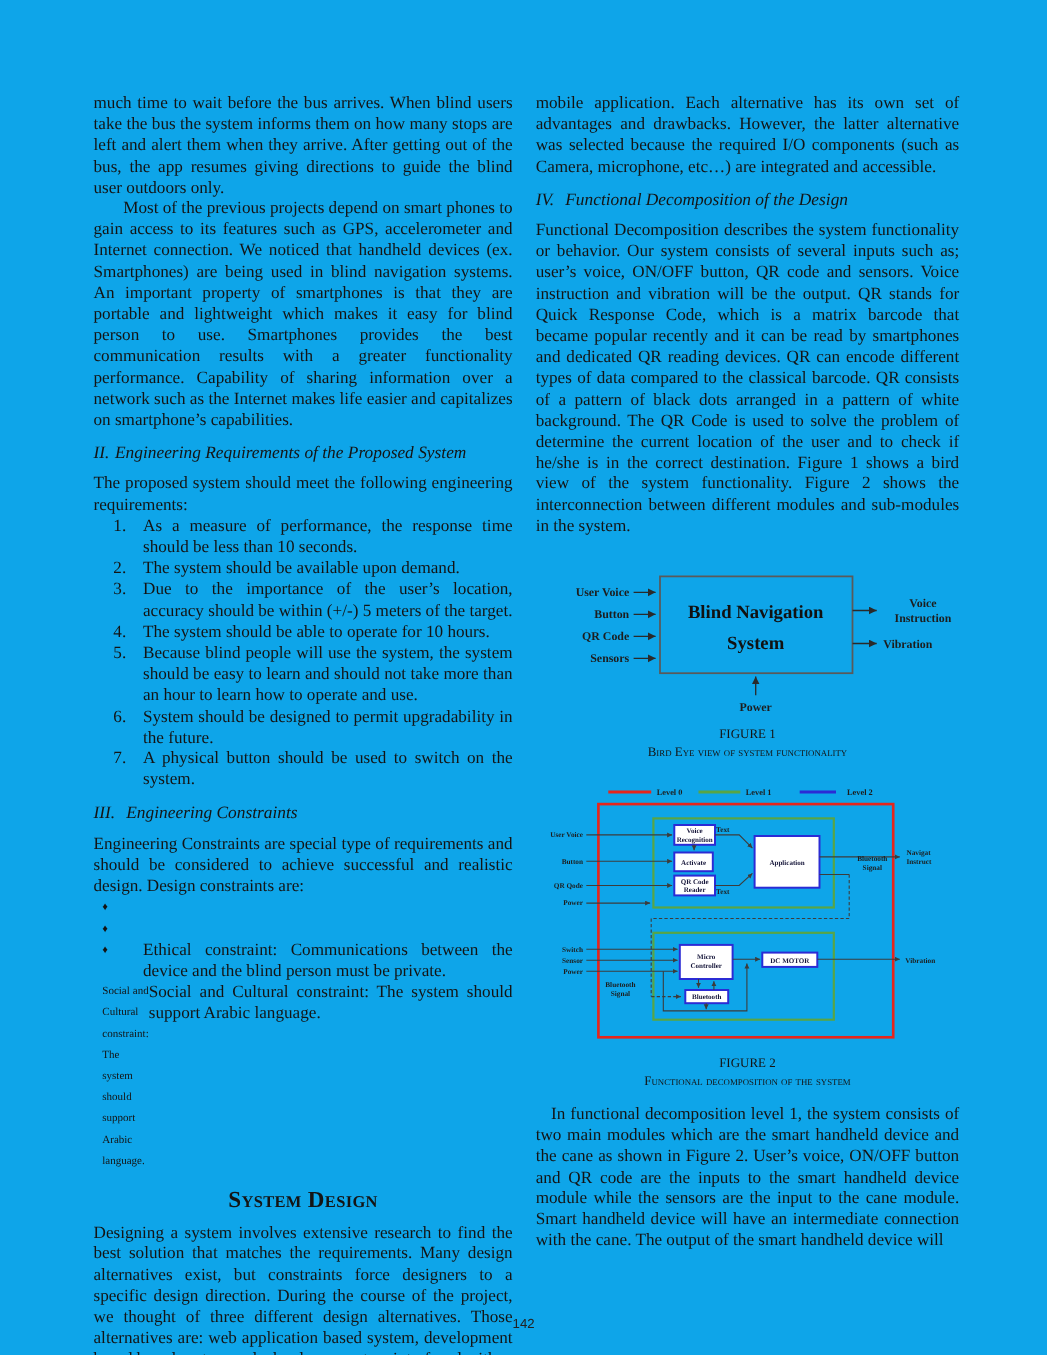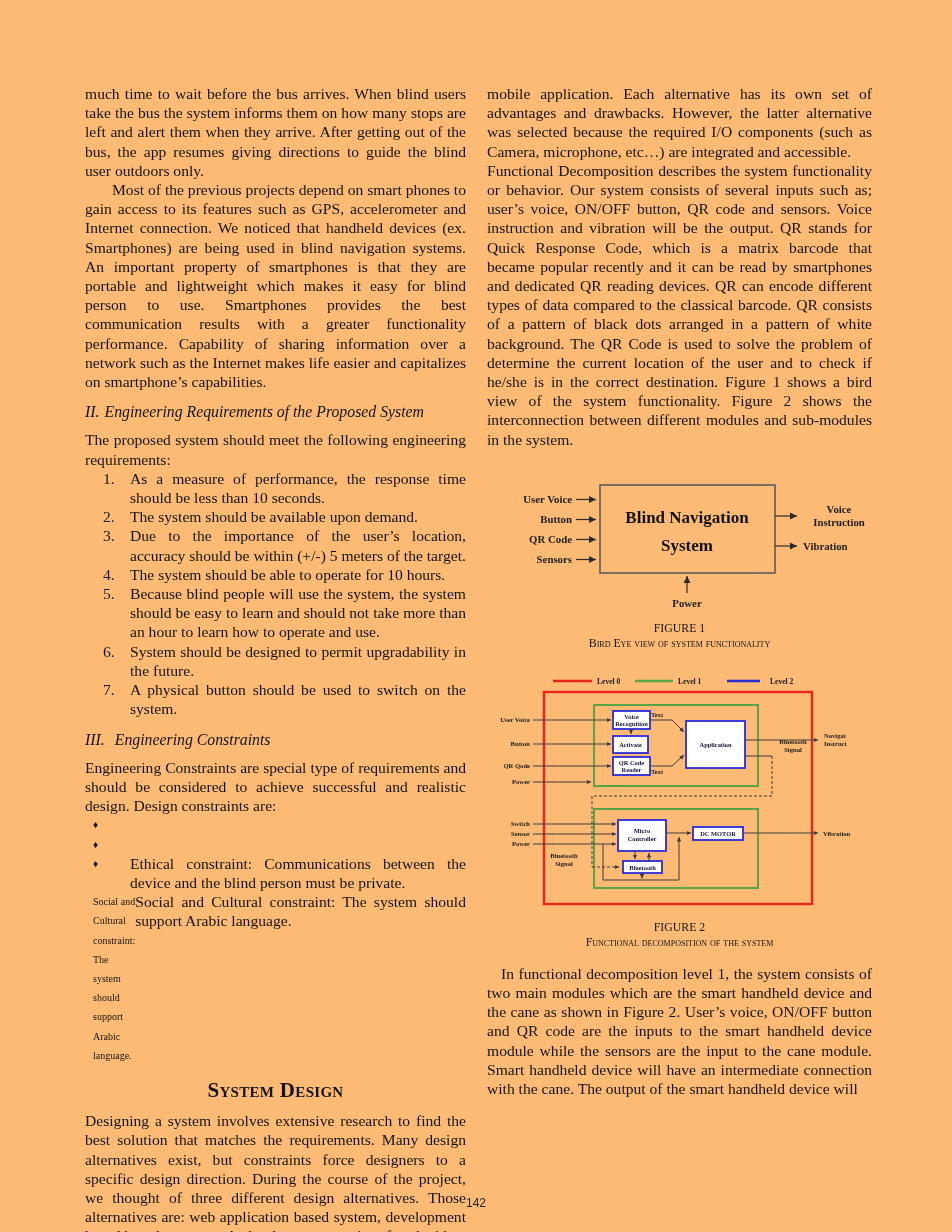--- a/index.html
+++ b/index.html
@@ -1,18 +1,18 @@
 <!DOCTYPE html>
 <html><head>
 <meta charset="utf-8">
 <style>
   html,body{margin:0;padding:0;background:#e8e8e8;}
   .page{
     position:relative; width:952px; height:1232px; margin:0 auto;
-    background:#fdba74; font-family:"Liberation Serif", serif; color:#141414;
+    background:#0ea5e9; font-family:"Liberation Serif", serif; color:#141414;
     overflow:hidden;
   }
   .col{position:absolute; top:84px; font-size:15.6px; line-height:19.2px;}
   .col-left{left:85px; width:381px;}
   .col-right{left:487px; width:385px;}
   .para{text-align:justify; margin:0 0 0 0;}
   .para.indent{text-indent:27px;}
   .para.indent-sm{text-indent:14px;}
   .sec-head{font-style:italic; font-size:15.8px; margin:11px 0 9px 0;}
   .sec-num{margin-right:10px;}
@@ -110,20 +110,23 @@
     </div>
 
     <div class="center-head">System Design</div>
 
     <p class="para">Designing a system involves extensive research to find the best solution that matches the requirements. Many design alternatives exist, but constraints force designers to a specific design direction. During the course of the project, we thought of three different design alternatives. Those alternatives are: web application based system, development board based system and a hardware system interfaced with a</p>
   </div>
 
   <div class="col col-right">
     <p class="para">mobile application. Each alternative has its own set of advantages and drawbacks. However, the latter alternative was selected because the required I/O components (such as Camera, microphone, etc…) are integrated and accessible.</p>
 
+    <div class="sec-head">
+      <span class="sec-num">IV.</span><span>Functional Decomposition of the Design</span>
+    </div>
 
     <p class="para">Functional Decomposition describes the system functionality or behavior. Our system consists of several inputs such as; user’s voice, ON/OFF button, QR code and sensors. Voice instruction and vibration will be the output. QR stands for Quick Response Code, which is a matrix barcode that became popular recently and it can be read by smartphones and dedicated QR reading devices. QR can encode different types of data compared to the classical barcode. QR consists of a pattern of black dots arranged in a pattern of white background. The QR Code is used to solve the problem of determine the current location of the user and to check if he/she is in the correct destination. Figure 1 shows a bird view of the system functionality. Figure 2 shows the interconnection between different modules and sub-modules in the system.</p>
 
     <div class="fig" style="margin-top:26px;">
       <svg width="385" height="142" viewBox="0 0 385 142">
         <defs>
           <marker id="arrL" markerWidth="8" markerHeight="8" refX="6" refY="3" orient="auto">
             <path d="M0,0 L6,3 L0,6 z" fill="#2a2a2a"></path>
           </marker>
         </defs>

